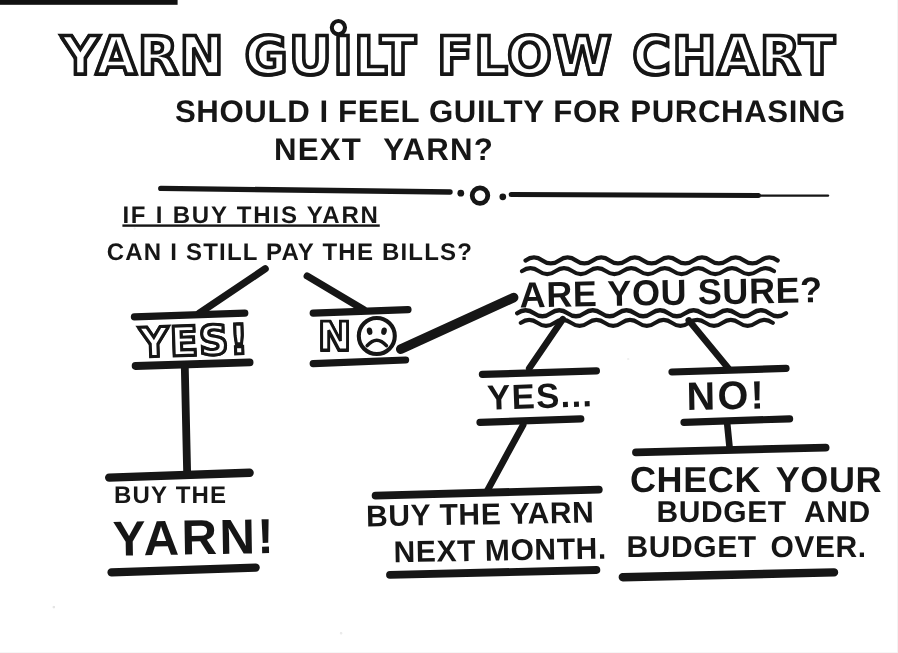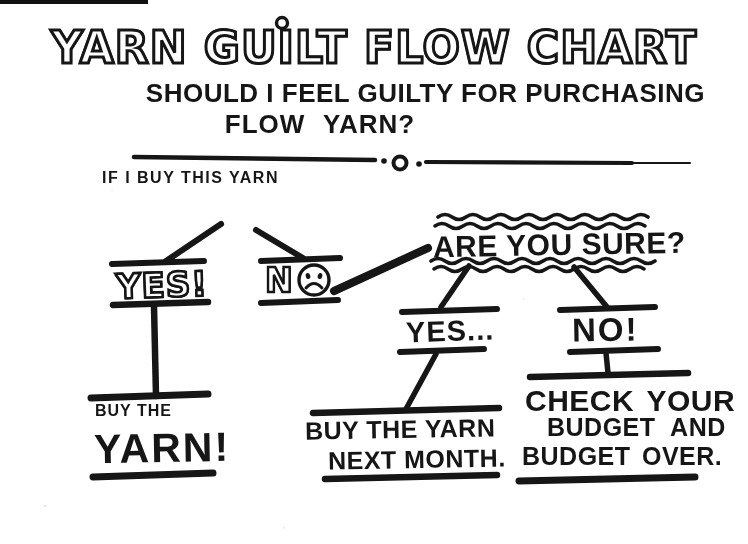--- a/index.html
+++ b/index.html
@@ -106,42 +106,43 @@
       <line x1="93" y1="477" x2="213" y2="473" stroke-width="7"></line>
       <line x1="313" y1="413" x2="499" y2="408" stroke-width="6.5"></line>
       <line x1="325" y1="479" x2="497" y2="475" stroke-width="6.5"></line>
       <line x1="530" y1="377" x2="688" y2="373" stroke-width="6.5"></line>
       <line x1="519" y1="481" x2="695" y2="477" stroke-width="7"></line>
     </g>
   </svg>
 
   <div class="bubble title">YARN GUILT FLOW CHART</div>
   <div class="ink" style="left:115px;top:80px;width:590px;text-align:right;font-size:26px;letter-spacing:.5px;">SHOULD I FEEL GUILTY FOR PURCHASING</div>
-  <div class="ink" style="left:170px;top:111px;width:300px;text-align:center;font-size:26px;word-spacing:10px;letter-spacing:1px;">FLOW YARN?</div>
+  <div class="ink" style="left:170px;top:111px;width:300px;text-align:center;font-size:26px;word-spacing:10px;letter-spacing:1px;">NEXT YARN?</div>
 
-  <div class="ink" style="left:102px;top:170px;font-size:16px;letter-spacing:1.5px;">IF I BUY THIS YARN</div>
+  <div class="ink" style="left:102px;top:170px;font-size:20px;letter-spacing:1.5px;text-decoration:underline;">IF I BUY THIS YARN</div>
+  <div class="ink" style="left:89px;top:201px;font-size:20px;letter-spacing:1px;">CAN I STILL PAY THE BILLS?</div>
 
   <div class="bubble" style="left:116px;top:268px;font-size:34px;transform:rotate(-2deg);letter-spacing:1px;">YES!</div>
 
   <div class="no-node">
     <span class="bubble-inline">N</span>
     <svg width="38" height="38" viewBox="0 0 38 38">
       <circle cx="19" cy="19" r="15" fill="#fff" stroke="#161616" stroke-width="3.4"></circle>
       <ellipse cx="13" cy="15" rx="2.3" ry="3.1" fill="#161616" transform="rotate(-12 13 15)"></ellipse>
       <ellipse cx="25" cy="15" rx="2.3" ry="3.1" fill="#161616" transform="rotate(12 25 15)"></ellipse>
       <path d="M11,27 Q19,18 27,27" fill="none" stroke="#161616" stroke-width="3" stroke-linecap="round"></path>
     </svg>
   </div>
 
   <div class="ink" style="left:433px;top:230px;font-size:30px;letter-spacing:.5px;transform:rotate(-1deg);">ARE YOU SURE?</div>
 
   <div class="ink" style="left:406px;top:317px;font-size:29px;letter-spacing:1px;transform:rotate(-2deg);">YES...</div>
   <div class="ink" style="left:572px;top:313px;font-size:33px;letter-spacing:2px;transform:rotate(-1deg);">NO!</div>
 
-  <div class="ink" style="left:95px;top:403px;font-size:16px;letter-spacing:1px;">BUY THE</div>
+  <div class="ink" style="left:95px;top:403px;font-size:20px;letter-spacing:1px;">BUY THE</div>
   <div class="ink" style="left:94px;top:428px;font-size:41px;letter-spacing:2px;transform:rotate(-1deg);">YARN!</div>
 
   <div class="ink" style="left:305px;top:417px;font-size:25px;letter-spacing:.5px;transform:rotate(-1deg);">BUY THE YARN</div>
   <div class="ink" style="left:328px;top:447px;font-size:25px;letter-spacing:.5px;transform:rotate(-1deg);">NEXT MONTH.</div>
 
   <div class="ink" style="left:525px;top:386px;font-size:30px;letter-spacing:.5px;word-spacing:4px;">CHECK YOUR</div>
   <div class="ink" style="left:547px;top:415px;font-size:25px;letter-spacing:.5px;word-spacing:8px;">BUDGET AND</div>
   <div class="ink" style="left:522px;top:444px;font-size:25px;letter-spacing:.5px;word-spacing:4px;">BUDGET OVER.</div>
 
 </div>

